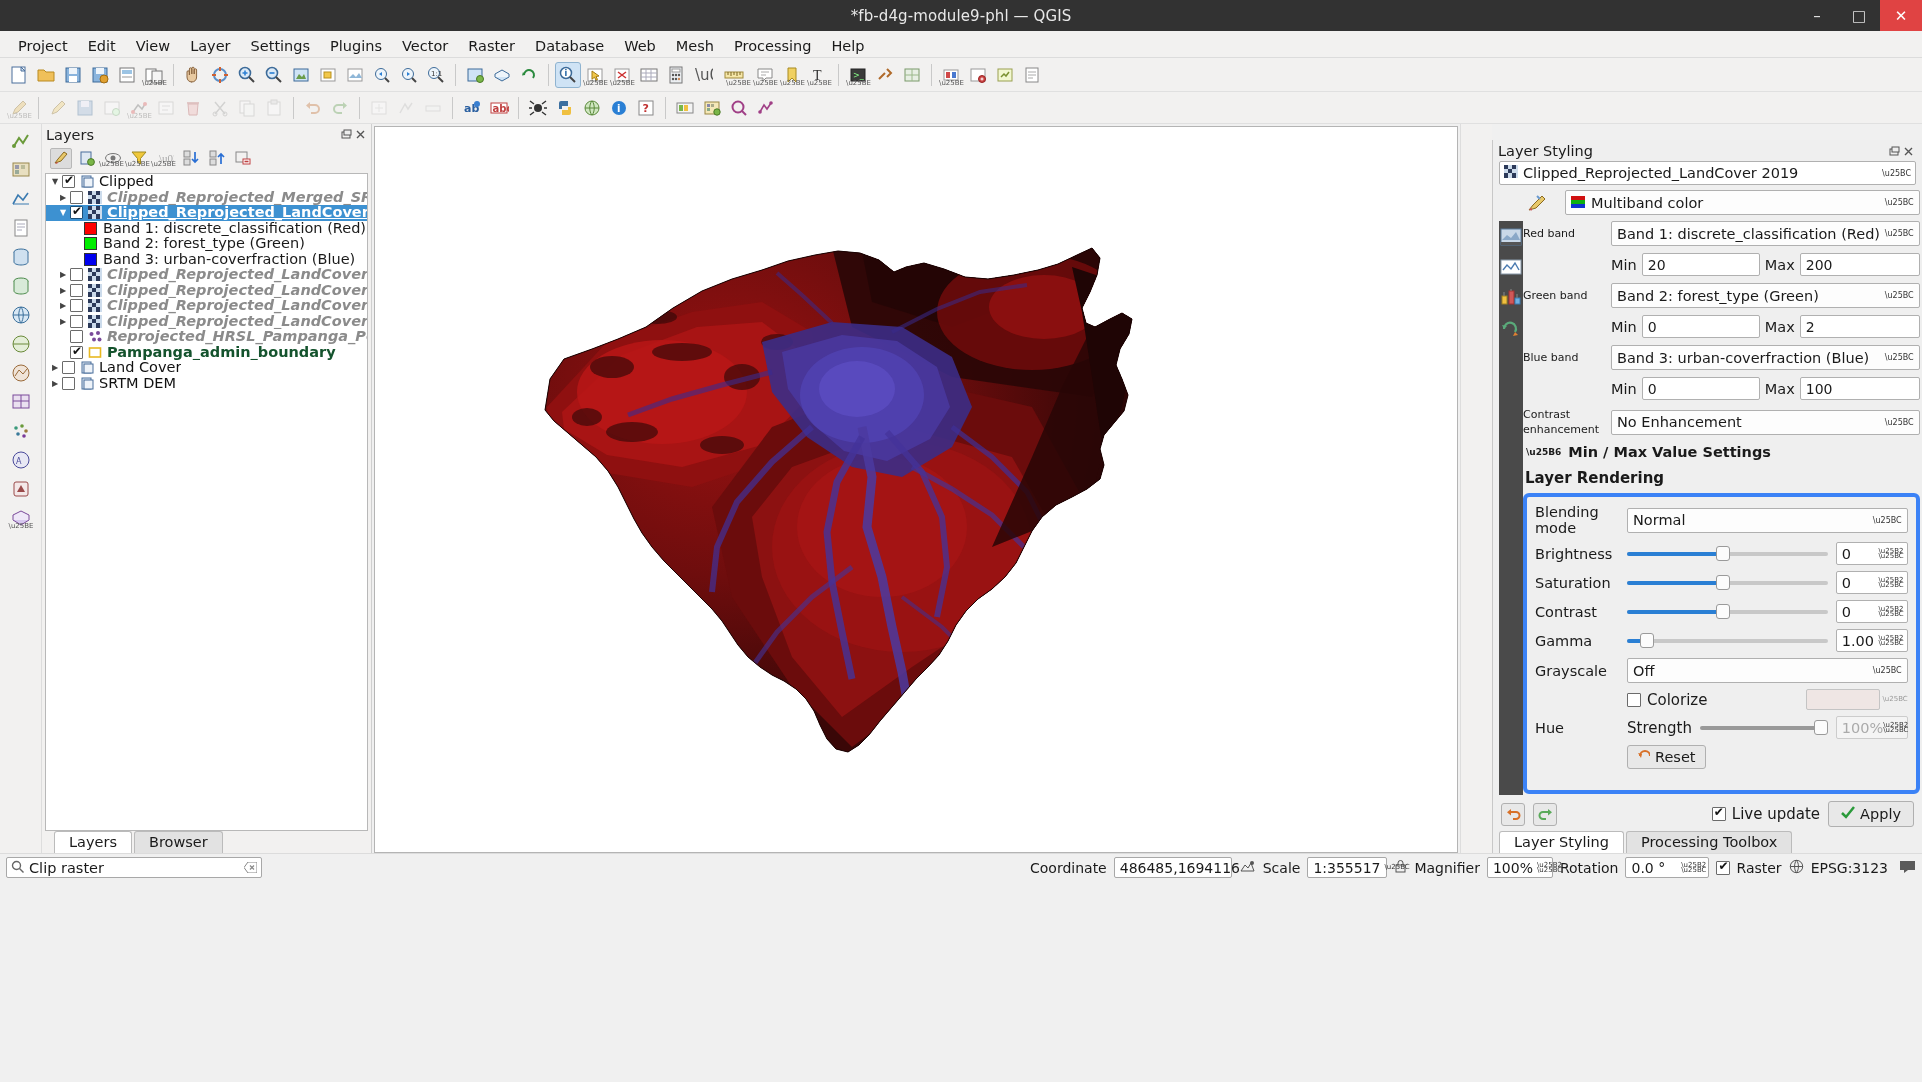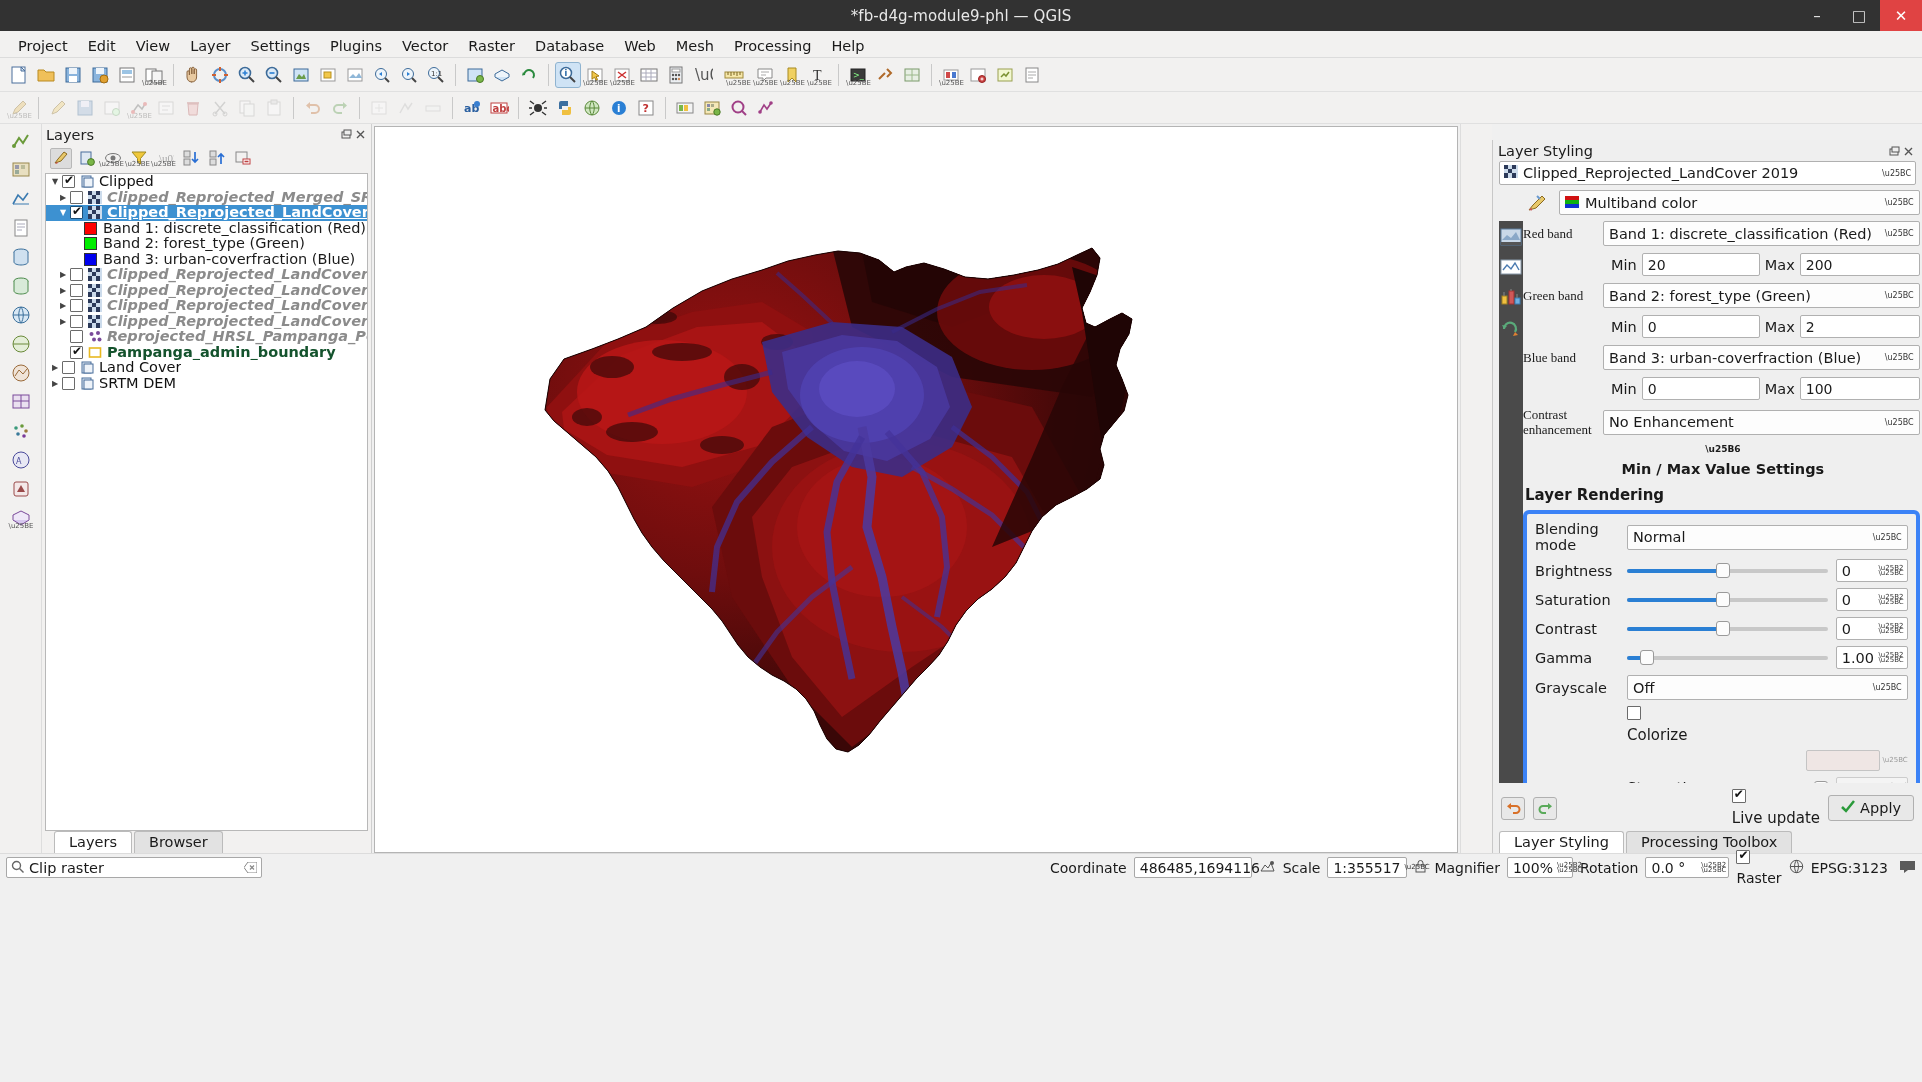--- a/index.html
+++ b/index.html
@@ -103,52 +103,52 @@
   .sp-head .ptitle { flex:1; }
   .sp-body { flex:1; display:flex; flex-direction:column; padding:0 6px; overflow:hidden; }
   .layer-combo { height:24px; background:#fff; border:1px solid #b0b0b0; border-radius:2px;
                  display:flex; align-items:center; padding:0 4px; font-size:14.5px; margin-bottom:5px; }
   .layer-combo .arrow { margin-left:auto; font-size:8px; color:#333; }
   .sp-cols { display:flex; flex:1; min-height:0; }
   .sp-iconcol { width:30px; background:#4a4a4a; display:flex; flex-direction:column;
                 align-items:center; padding-top:4px; gap:6px; margin-top:31px; }
   .sp-icon { width:24px; height:24px; display:flex; align-items:center; justify-content:center; }
   .sp-form { flex:1; padding-left:0px; }
-  .renderer-row { display:flex; align-items:center; gap:6px; margin-bottom:6px; }
+  .renderer-row { display:flex; align-items:center; gap:12px; margin-bottom:6px; }
   .brush-cell { width:30px; display:flex; justify-content:center; }
   .combo { height:25px; background:#fdfdfd; border:1px solid #b0b0b0; border-radius:2px;
            display:flex; align-items:center; padding:0 5px; font-size:14.5px; flex:1; }
   .combo .arrow { margin-left:auto; font-size:8px; color:#333; }
   .frow { display:flex; align-items:center; margin-bottom:7px; }
-  .flabel { width:80px; font-size:13px;font-family:Liberation Serif, serif; }
+  .flabel { width:88px; font-size:11px; }
   .flabel.two { line-height:15px; }
   .minmax { display:flex; align-items:center; padding-left:88px; margin-bottom:7px; gap:5px; }
   .minmax .lbl { font-size:14.5px; }
   .inp { height:23px; background:#fff; border:1px solid #b0b0b0; border-radius:2px;
          display:flex; align-items:center; padding:0 5px; font-size:14px; }
   .inp.min { width:118px; }
   .inp.max { width:120px; }
   .expander-row { display:flex; align-items:center; gap:7px; font-weight:bold; font-size:14.5px;
-                  margin:5px 0 9px 3px;flex-direction:column; }
+                  margin:5px 0 9px 3px; }
   .tri { font-size:9px; }
   .section-title { font-weight:bold; font-size:15px; margin:4px 0 6px 2px; }
   .group-box { border:4px solid #3b82f6; border-radius:6px; padding:7px 8px 21px 8px; }
   .srow { display:flex; align-items:center; margin-bottom:6px; }
   .slabel { width:92px; font-size:14.5px; }
   .slider { flex:1; height:18px; position:relative; display:flex; align-items:center; margin-right:8px; }
   .strack { position:absolute; left:0; right:0; height:4px; background:#c8c8c8; border-radius:2px; }
   .sfill { position:absolute; left:0; height:4px; background:#2a7fd4; border-radius:2px; }
   .shandle { position:absolute; width:14px; height:15px; background:#fcfcfc; border:1px solid #9a9a9a;
              border-radius:3px; }
   .spin { width:72px; height:23px; background:#fff; border:1px solid #b0b0b0; border-radius:2px;
           display:flex; align-items:center; padding:0 3px 0 5px; font-size:14.5px; }
   .spin .arrows { margin-left:auto; display:flex; flex-direction:column; line-height:5px;
                   font-size:7px; color:#333; }
   .spin.disabled { color:#aaa; background:#f4f4f4; border-color:#ccc; }
-  .cbrow { display:flex; gap:6px;flex-direction:column; }
+  .cbrow { display:flex; align-items:center; gap:6px; }
   .cb { width:14px; height:14px; border:1px solid #6b6b6b; background:#fff; border-radius:1px;
         position:relative; flex:none; }
   .cb.on::after { content:"\2714"; position:absolute; left:1px; top:-3px; font-size:12px; color:#111; }
   .colorbtn { width:74px; height:21px; background:#efe6e4; border:1px solid #c4c4c4; border-radius:2px; }
   .btn { height:24px; background:#e8e8e8; border:1px solid #b0b0b0; border-radius:3px;
          display:inline-flex; align-items:center; gap:5px; padding:0 9px; font-size:14.5px; }
   .sp-footer { padding:6px 8px 4px 8px; display:flex; align-items:center; gap:8px; }
   .footbtn { width:24px; height:23px; background:#e8e8e8; border:1px solid #b0b0b0;
              border-radius:3px; display:flex; align-items:center; justify-content:center; }
   

